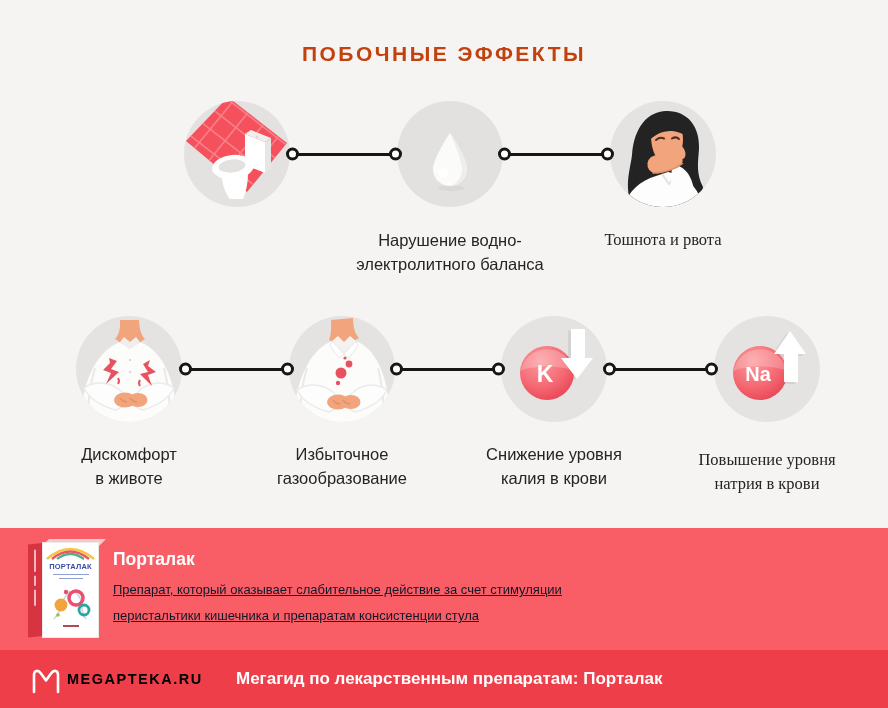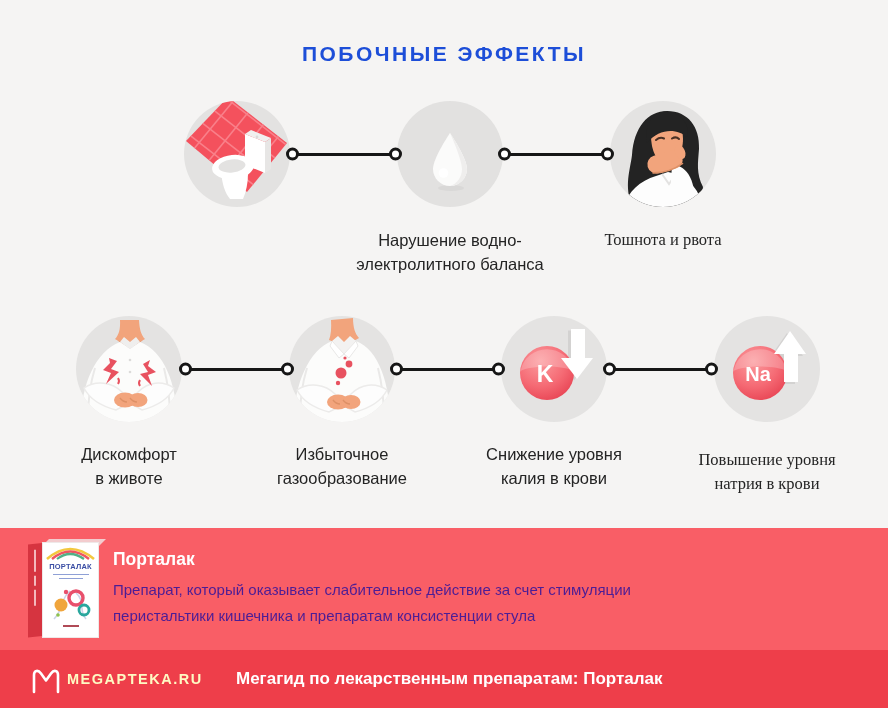--- a/index.html
+++ b/index.html
@@ -7,21 +7,21 @@
     position:relative;
     width:888px;height:708px;
     background:#f5f4f3;
     font-family:"Liberation Sans","DejaVu Sans",sans-serif;
     overflow:hidden;
   }
   .page-title{
     position:absolute;left:0;top:42px;width:888px;
     text-align:center;
     font-size:21px;font-weight:800;letter-spacing:2.5px;
-    color:#1d4ed8;
+    color:#c2410c;
   }
   .node{position:absolute;width:106px;height:106px;}
   .node svg{display:block;}
   
   .connector{position:absolute;height:3px;background:#161616;}
   .connector .ring{
     position:absolute;top:50%;transform:translateY(-50%);
     width:7px;height:7px;border:3px solid #161616;border-radius:50%;
     background:#ffffff;
   }
@@ -36,21 +36,21 @@
   .banner{
     position:absolute;left:0;top:528px;width:888px;height:122px;
     background:#f95e66;
   }
   .banner-title{
     position:absolute;left:113px;top:21px;
     font-size:17.5px;font-weight:700;color:#ffffff;
   }
   .banner-desc{
     position:absolute;left:113px;top:49px;
-    font-size:15px;line-height:26px;color:#4c1d95;
+    font-size:13px;line-height:26px;color:#0f172a;text-decoration:underline;
   }
   
   .product-box{position:absolute;left:28px;top:14px;width:73px;height:96px;}
   .box-top{
     position:absolute;left:14px;top:-3px;width:57px;height:7px;
     background:#f3ccce;transform:skewX(-45deg);transform-origin:bottom left;
   }
   .box-side{
     position:absolute;left:0;top:1px;width:14px;height:93px;
     background:#d63440;transform:skewY(-6deg);transform-origin:top right;
@@ -70,21 +70,21 @@
   .tiny-line{height:1.5px;background:#8fa0d6;margin:2.5px auto 0;}
   .tiny-line.dark{background:#b04a56;}
   
   .footer{
     position:absolute;left:0;top:650px;width:888px;height:58px;
     background:#ee3e4a;
   }
   .footer-logo{position:absolute;left:29px;top:15px;}
   .footer-brand{
     position:absolute;left:67px;top:21px;
-    font-size:14.5px;font-weight:800;letter-spacing:1.5px;color:#fef9c3;
+    font-size:14.5px;font-weight:800;letter-spacing:1.5px;color:#000000;
   }
   .footer-tagline{
     position:absolute;left:236px;top:19px;
     font-size:17px;font-weight:700;color:#ffffff;
   }
 </style>
 </head>
 <body>
 
 <div class="canvas">

